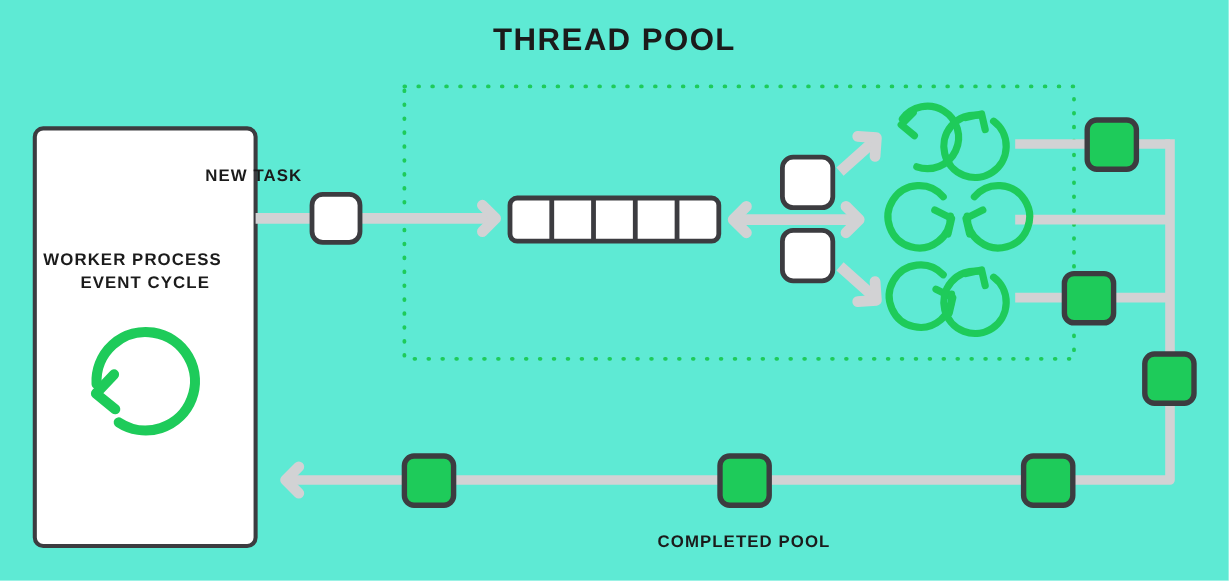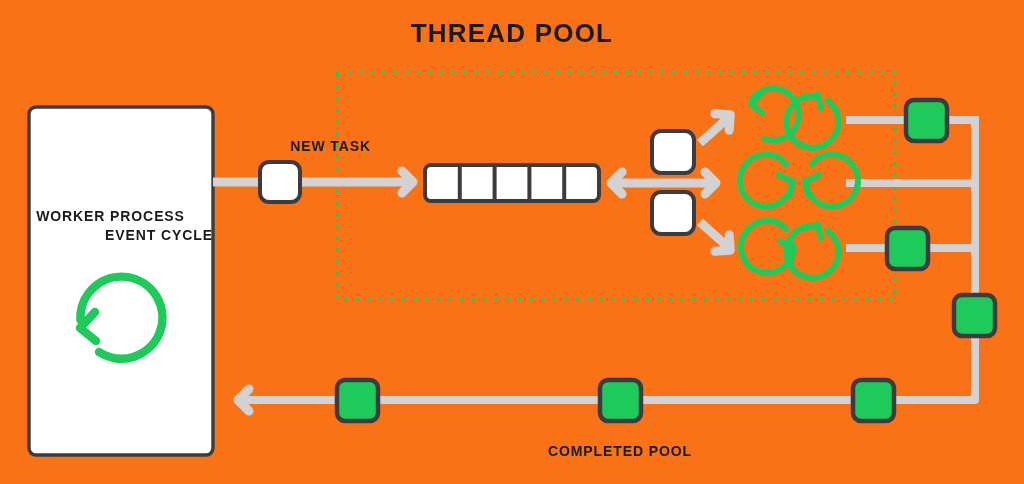--- a/index.html
+++ b/index.html
@@ -7,21 +7,21 @@
     padding: 0;
     background: #ffffff;
   }
   body {
     font-family: "Liberation Sans", sans-serif;
   }
   #stage {
     position: relative;
     width: 1024px;
     height: 484px;
-    background: #f97316;
+    background: #5eead4;
     overflow: hidden;
   }
   #diagram-svg {
     position: absolute;
     left: 0;
     top: 0;
     width: 1024px;
     height: 484px;
   }
   .lbl {
@@ -38,21 +38,21 @@
     left: 0;
     top: 18px;
     width: 1024px;
     text-align: center;
   }
   #label-new-task {
     font-size: 14px;
     left: 171px;
     top: 138px;
     width: 200px;
-    text-align: right;
+    text-align: left;
   }
   #label-tasks-queue {
     font-size: 14px;
     left: 405px;
     top: 138px;
     width: 220px;
     text-align: center;
   }
   #label-completed-tasks {
     font-size: 14px;
@@ -67,21 +67,20 @@
     top: 208px;
     width: 163px;
     text-align: center;
   }
   #label-worker-line2 {
     font-size: 14px;
     left: 29px;
     top: 227px;
     width: 184px;
     text-align: center;
-    padding-left: 38px;
   }
 </style>
 </head>
 <body>
 
 <div id="stage">
 
   <svg id="diagram-svg" viewBox="0 0 1024 484">
     <defs>
 

